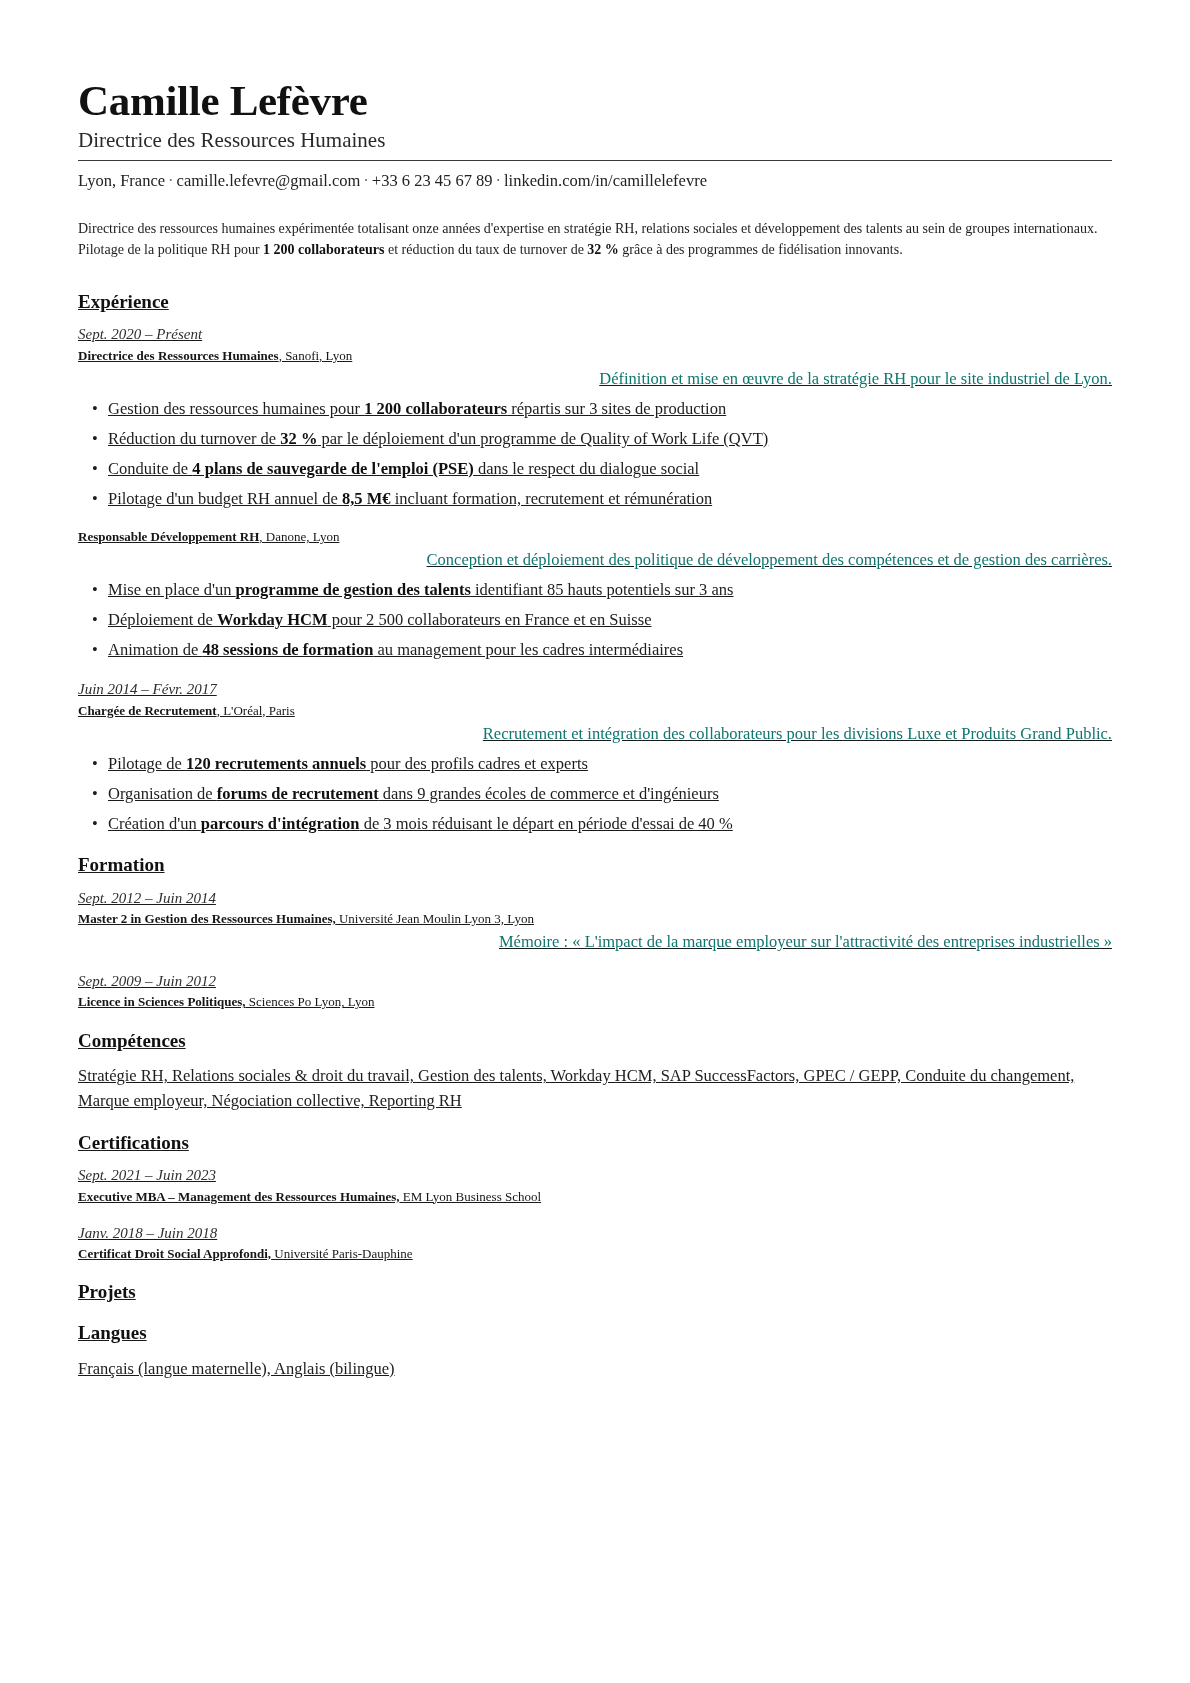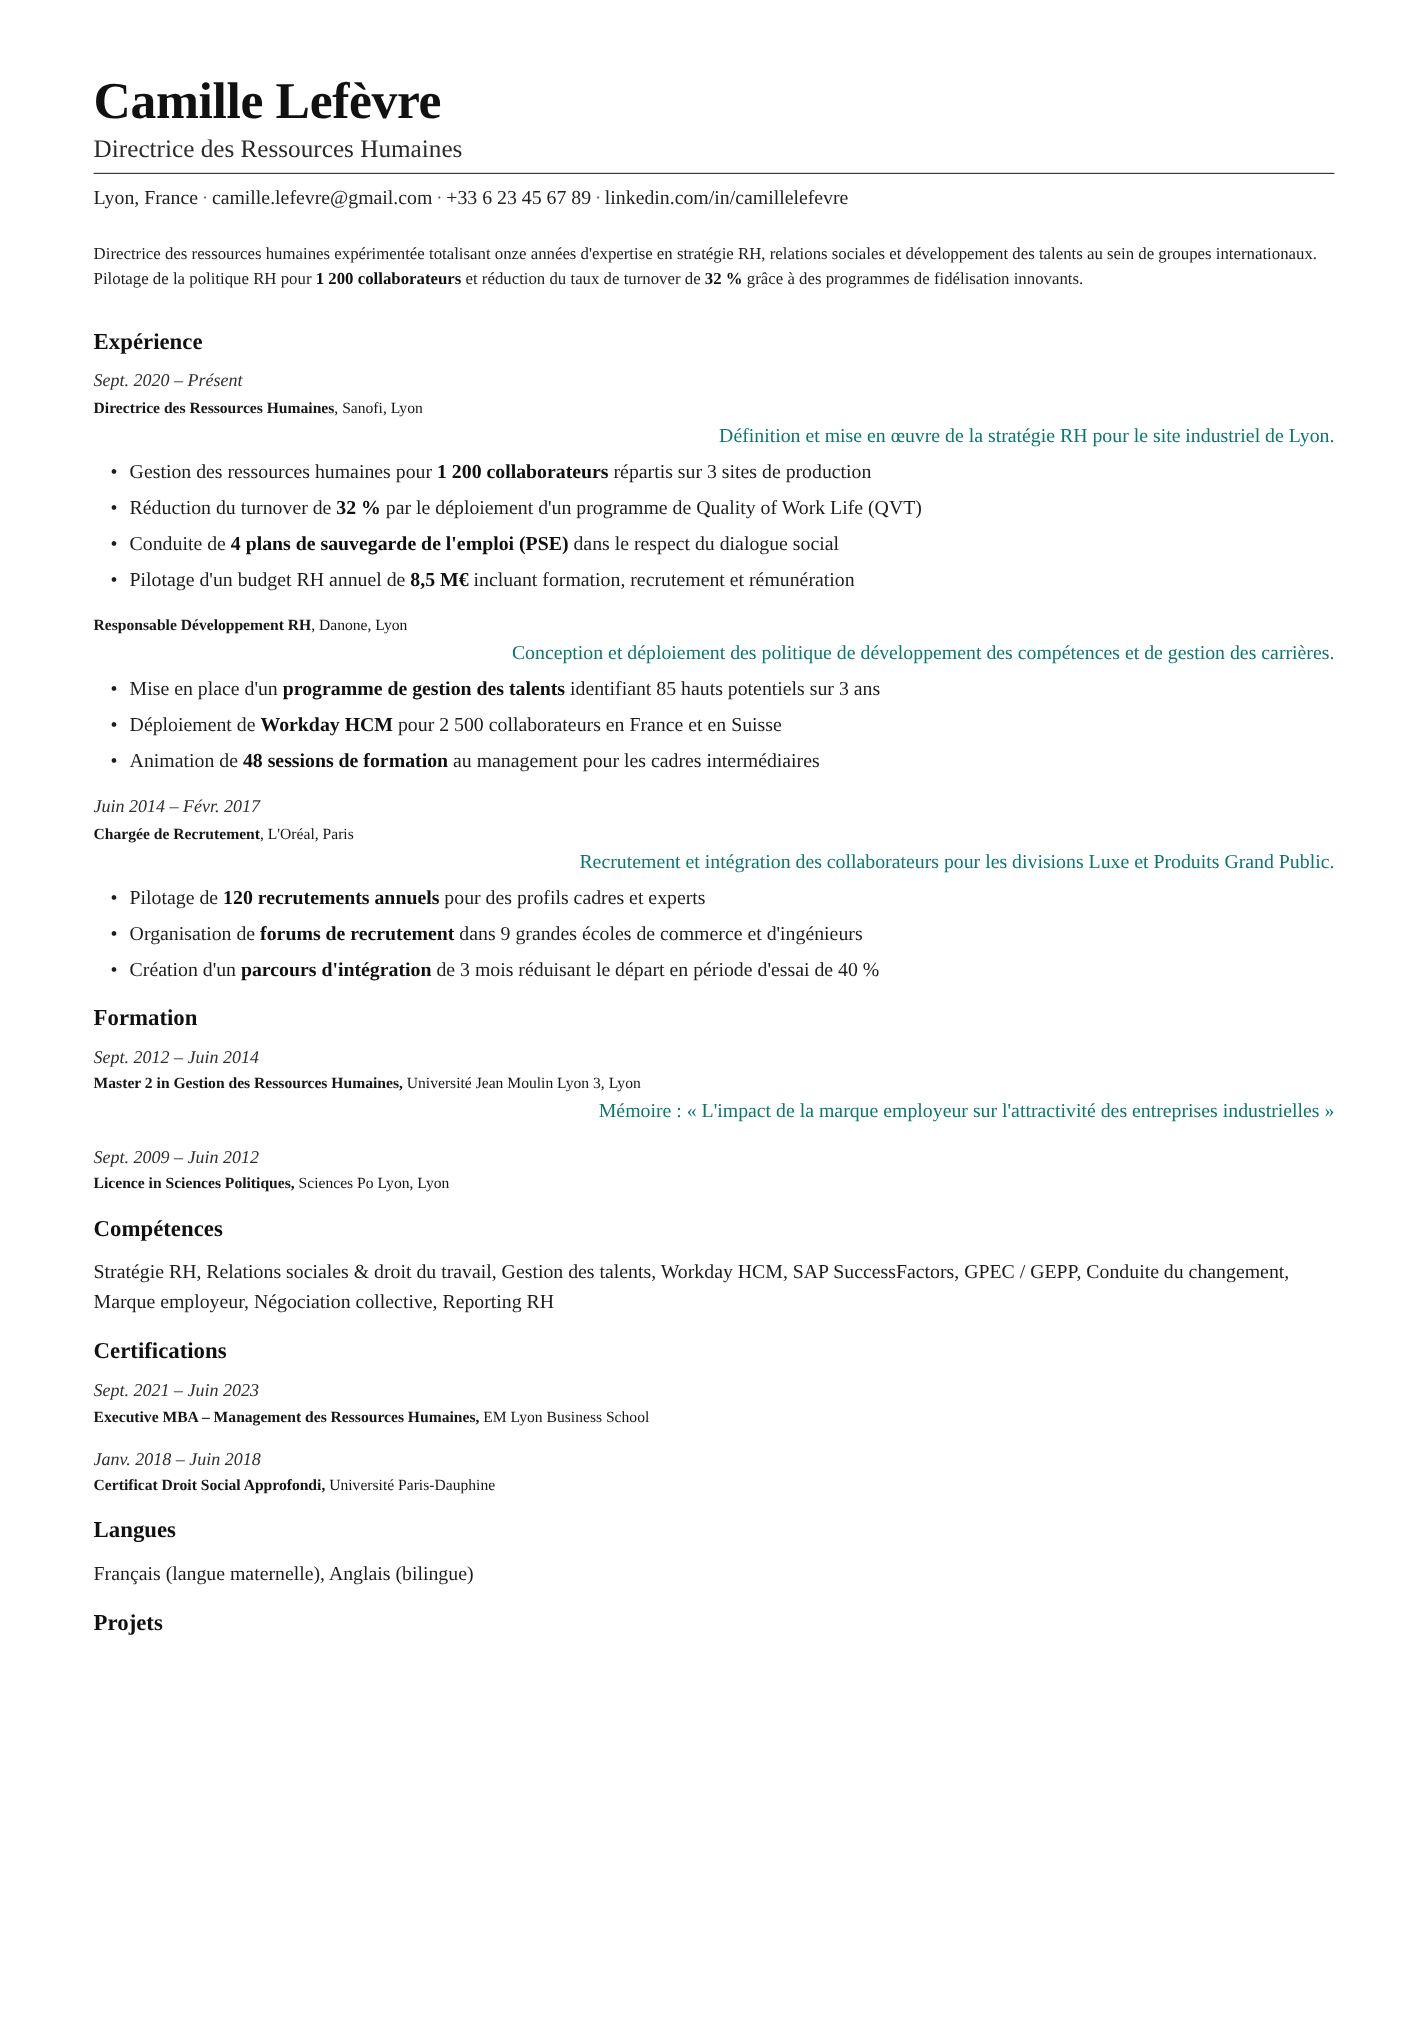--- a/index.html
+++ b/index.html
@@ -22,21 +22,21 @@
     padding: 62px 78px 60px 78px;
     background: #ffffff;
   }
 
   
   .name {
     font-size: 43px;
     font-weight: bold;
     letter-spacing: -0.3px;
     line-height: 1.06;
-    margin: 0 0 4px 0;
+    margin: 16px 0 4px 0;
     color: #111111;
   }
   .headline {
     font-size: 21px;
     font-weight: normal;
     line-height: 1.2;
     margin: 0 0 7px 0;
     color: #2a2a2a;
   }
   .rule {
@@ -61,20 +61,21 @@
     font-size: 14px;
     line-height: 1.52;
     margin: 0 0 30px 0;
     color: #1d1d1d;
     text-align: left;
   }
 
   
   .section {
     margin: 0 0 6px 0;
+    text-decoration: underline;
   }
   .section-title {
     font-size: 19px;
     font-weight: bold;
     margin: 18px 0 11px 0;
     color: #111111;
     line-height: 1.2;
   }
 
   .entry {
@@ -207,21 +208,21 @@
         <div class="entry">
           <div class="entry-date">Sept. 2021 – Juin 2023</div>
           <div class="entry-heading"><span class="role">Executive MBA – Management des Ressources Humaines,</span><span class="org"> EM Lyon Business School</span></div>
         </div>
         <div class="entry">
           <div class="entry-date">Janv. 2018 – Juin 2018</div>
           <div class="entry-heading"><span class="role">Certificat Droit Social Approfondi,</span><span class="org"> Université Paris-Dauphine</span></div>
         </div>
       </section>
       <section class="section">
+        <h2 class="section-title">Projets</h2>
+      </section>
+      <section class="section">
         <h2 class="section-title">Langues</h2>
         <p class="plain-para">Français (langue maternelle), Anglais (bilingue)</p>
       </section>
-      <section class="section">
-        <h2 class="section-title">Projets</h2>
-      </section>
     </main>
 
 </div>
 
 </body></html>

